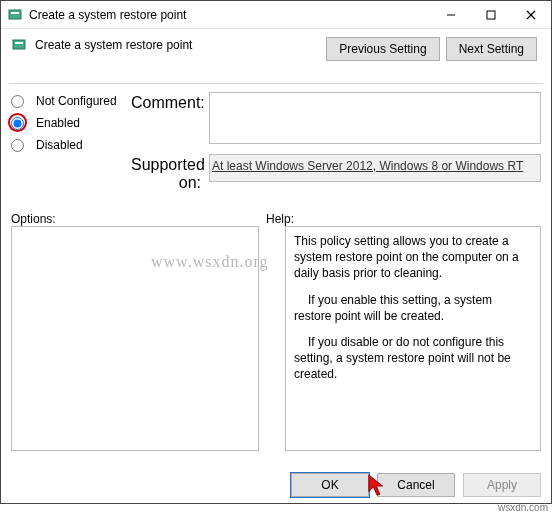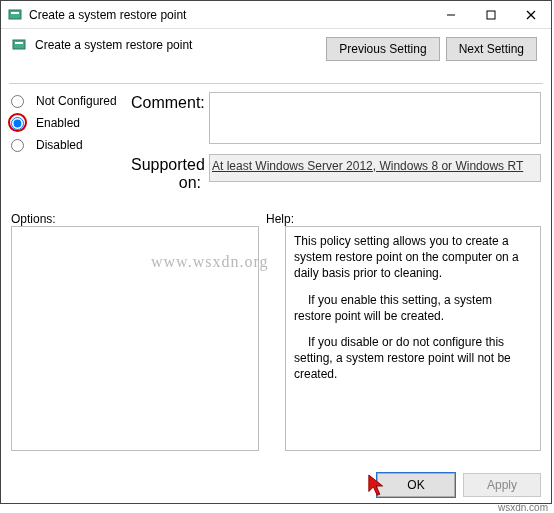--- a/index.html
+++ b/index.html
@@ -176,20 +176,21 @@
         <p style="text-indent:14px">If you disable or do not configure this setting, a system restore point will not be created.</p>
       </div>
     </div>
 
   </div>
 
   <div class="watermark">www.wsxdn.org</div>
 
   <div class="footer">
     <button class="btn primary" style="min-width:78px">OK</button>
+    <button class="btn" style="min-width:78px">Cancel</button>
     <button class="btn disabled" style="min-width:78px">Apply</button>
     <svg class="cursor" viewBox="0 0 24 28">
       <polygon points="2,2 2,20 7,15 11,24 14,23 10,14 17,14" fill="#d11" stroke="#800" stroke-width="1"></polygon>
     </svg>
   </div>
 
 </div>
 
 <div class="credit">wsxdn.com</div>
 

